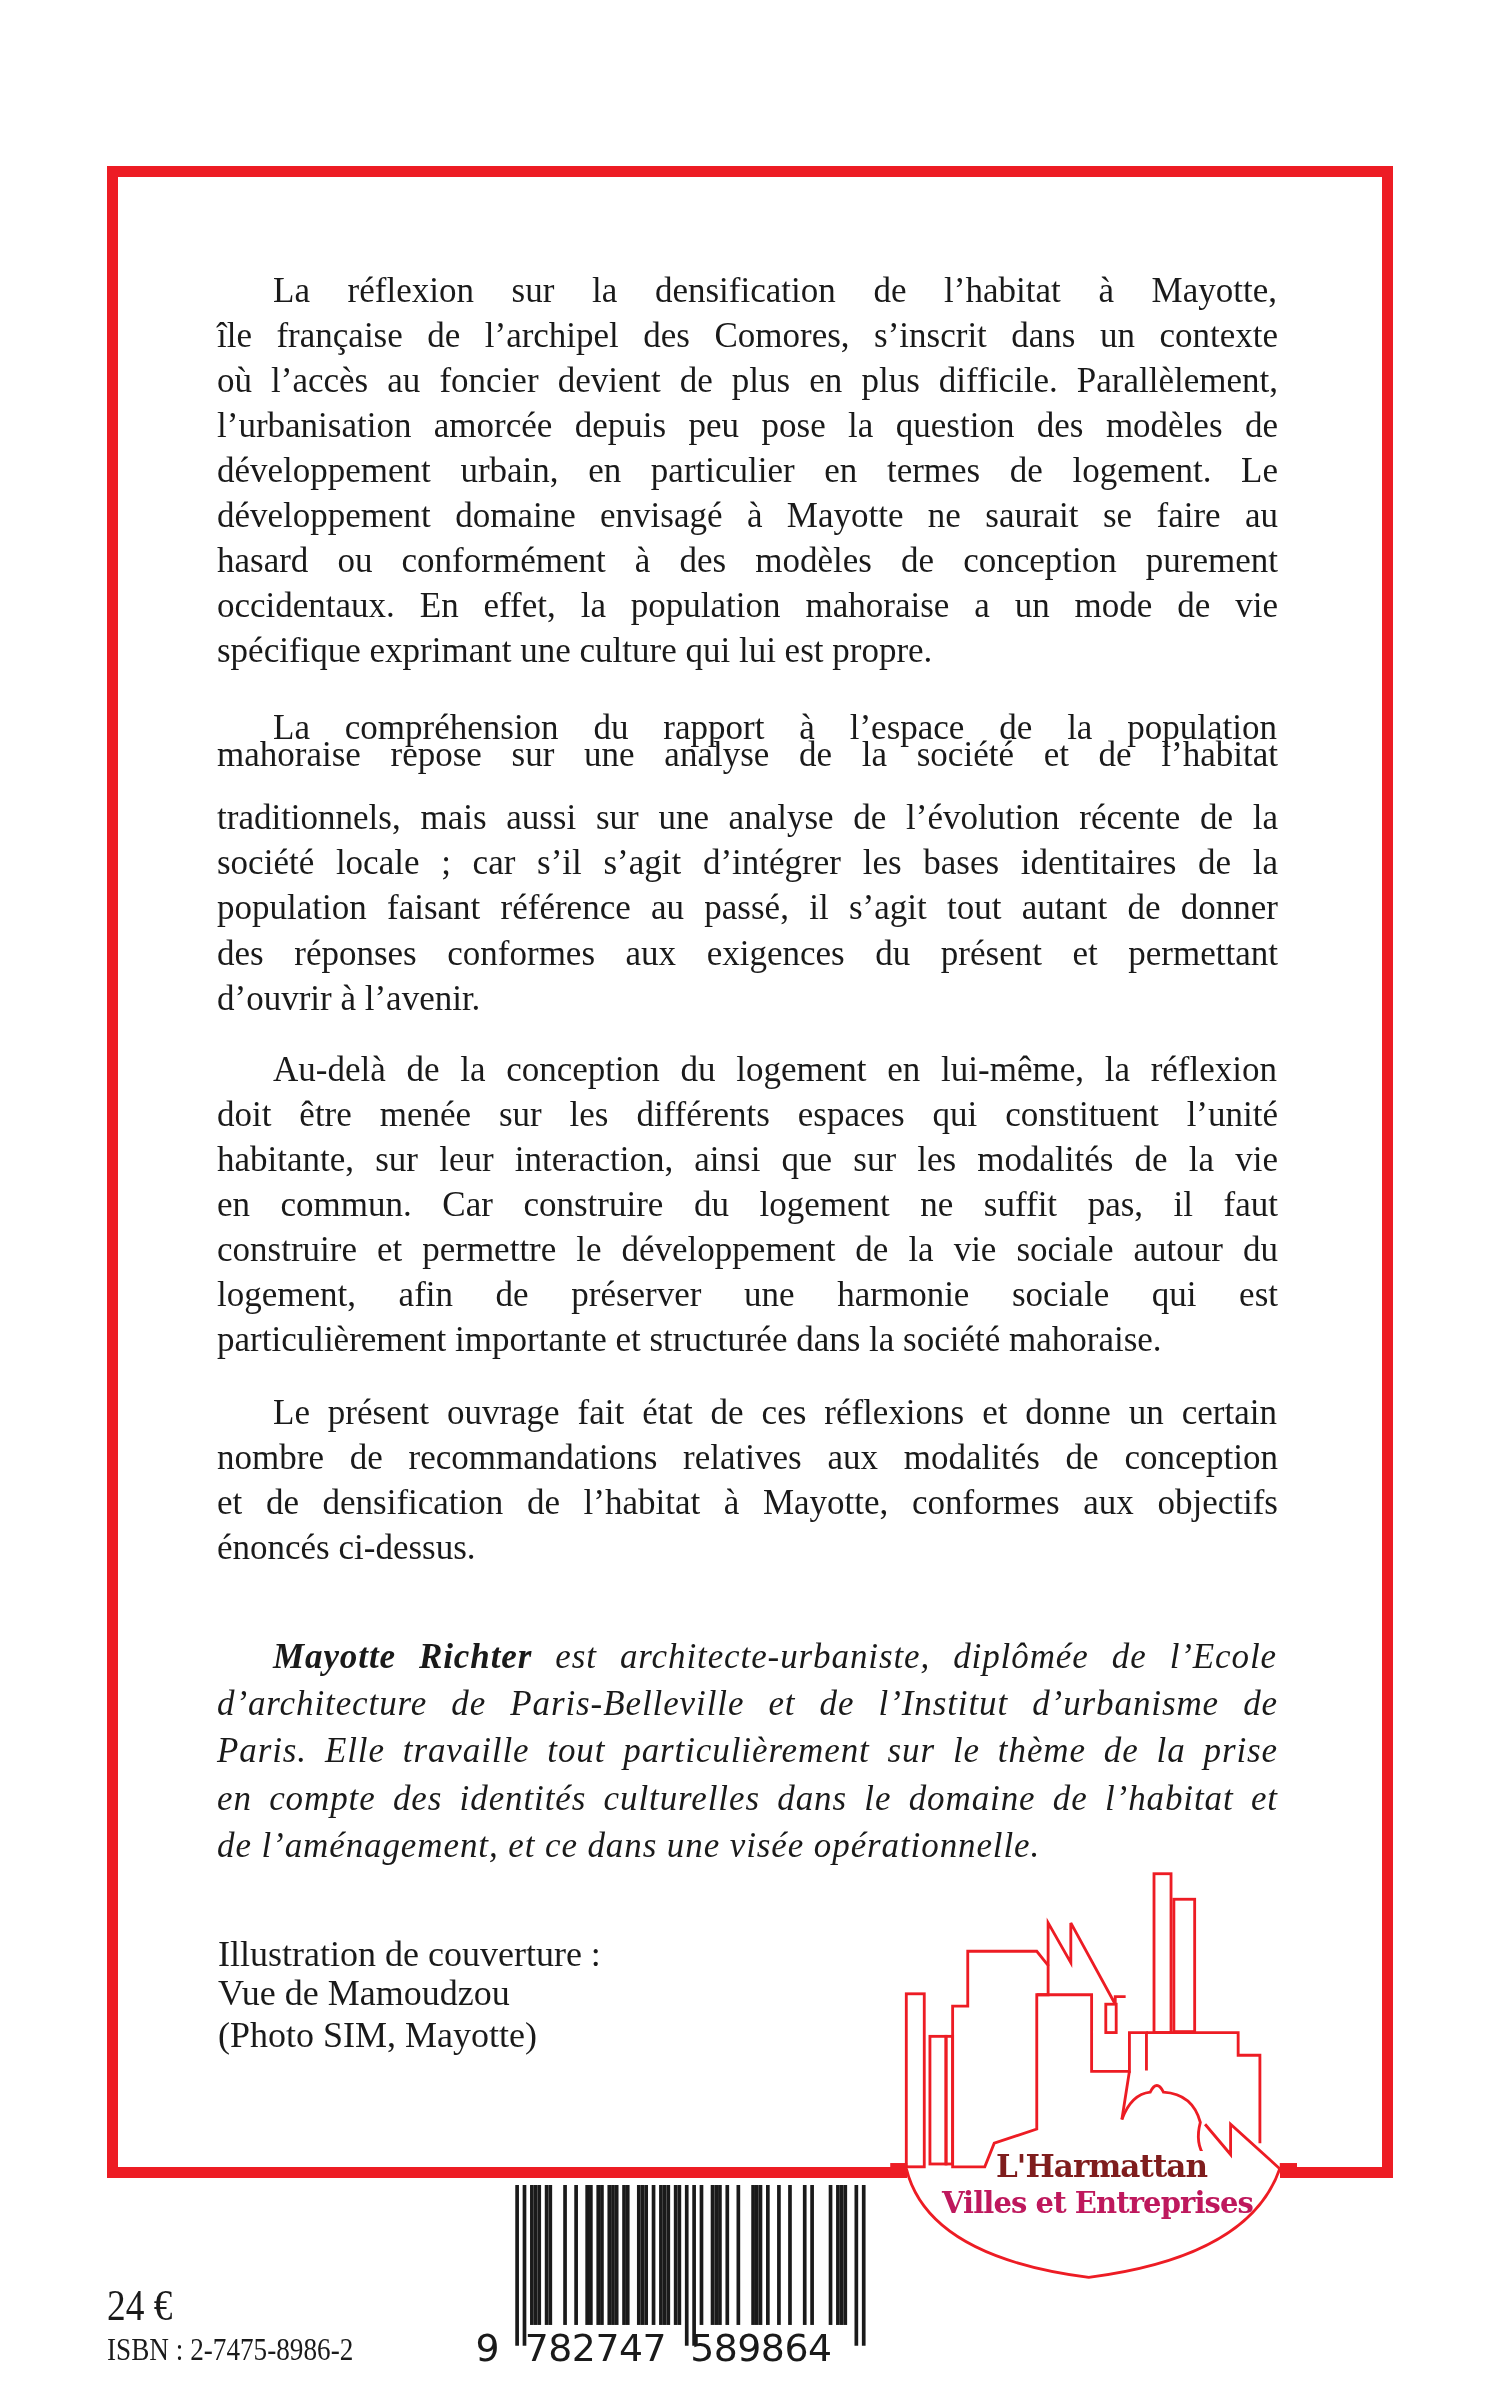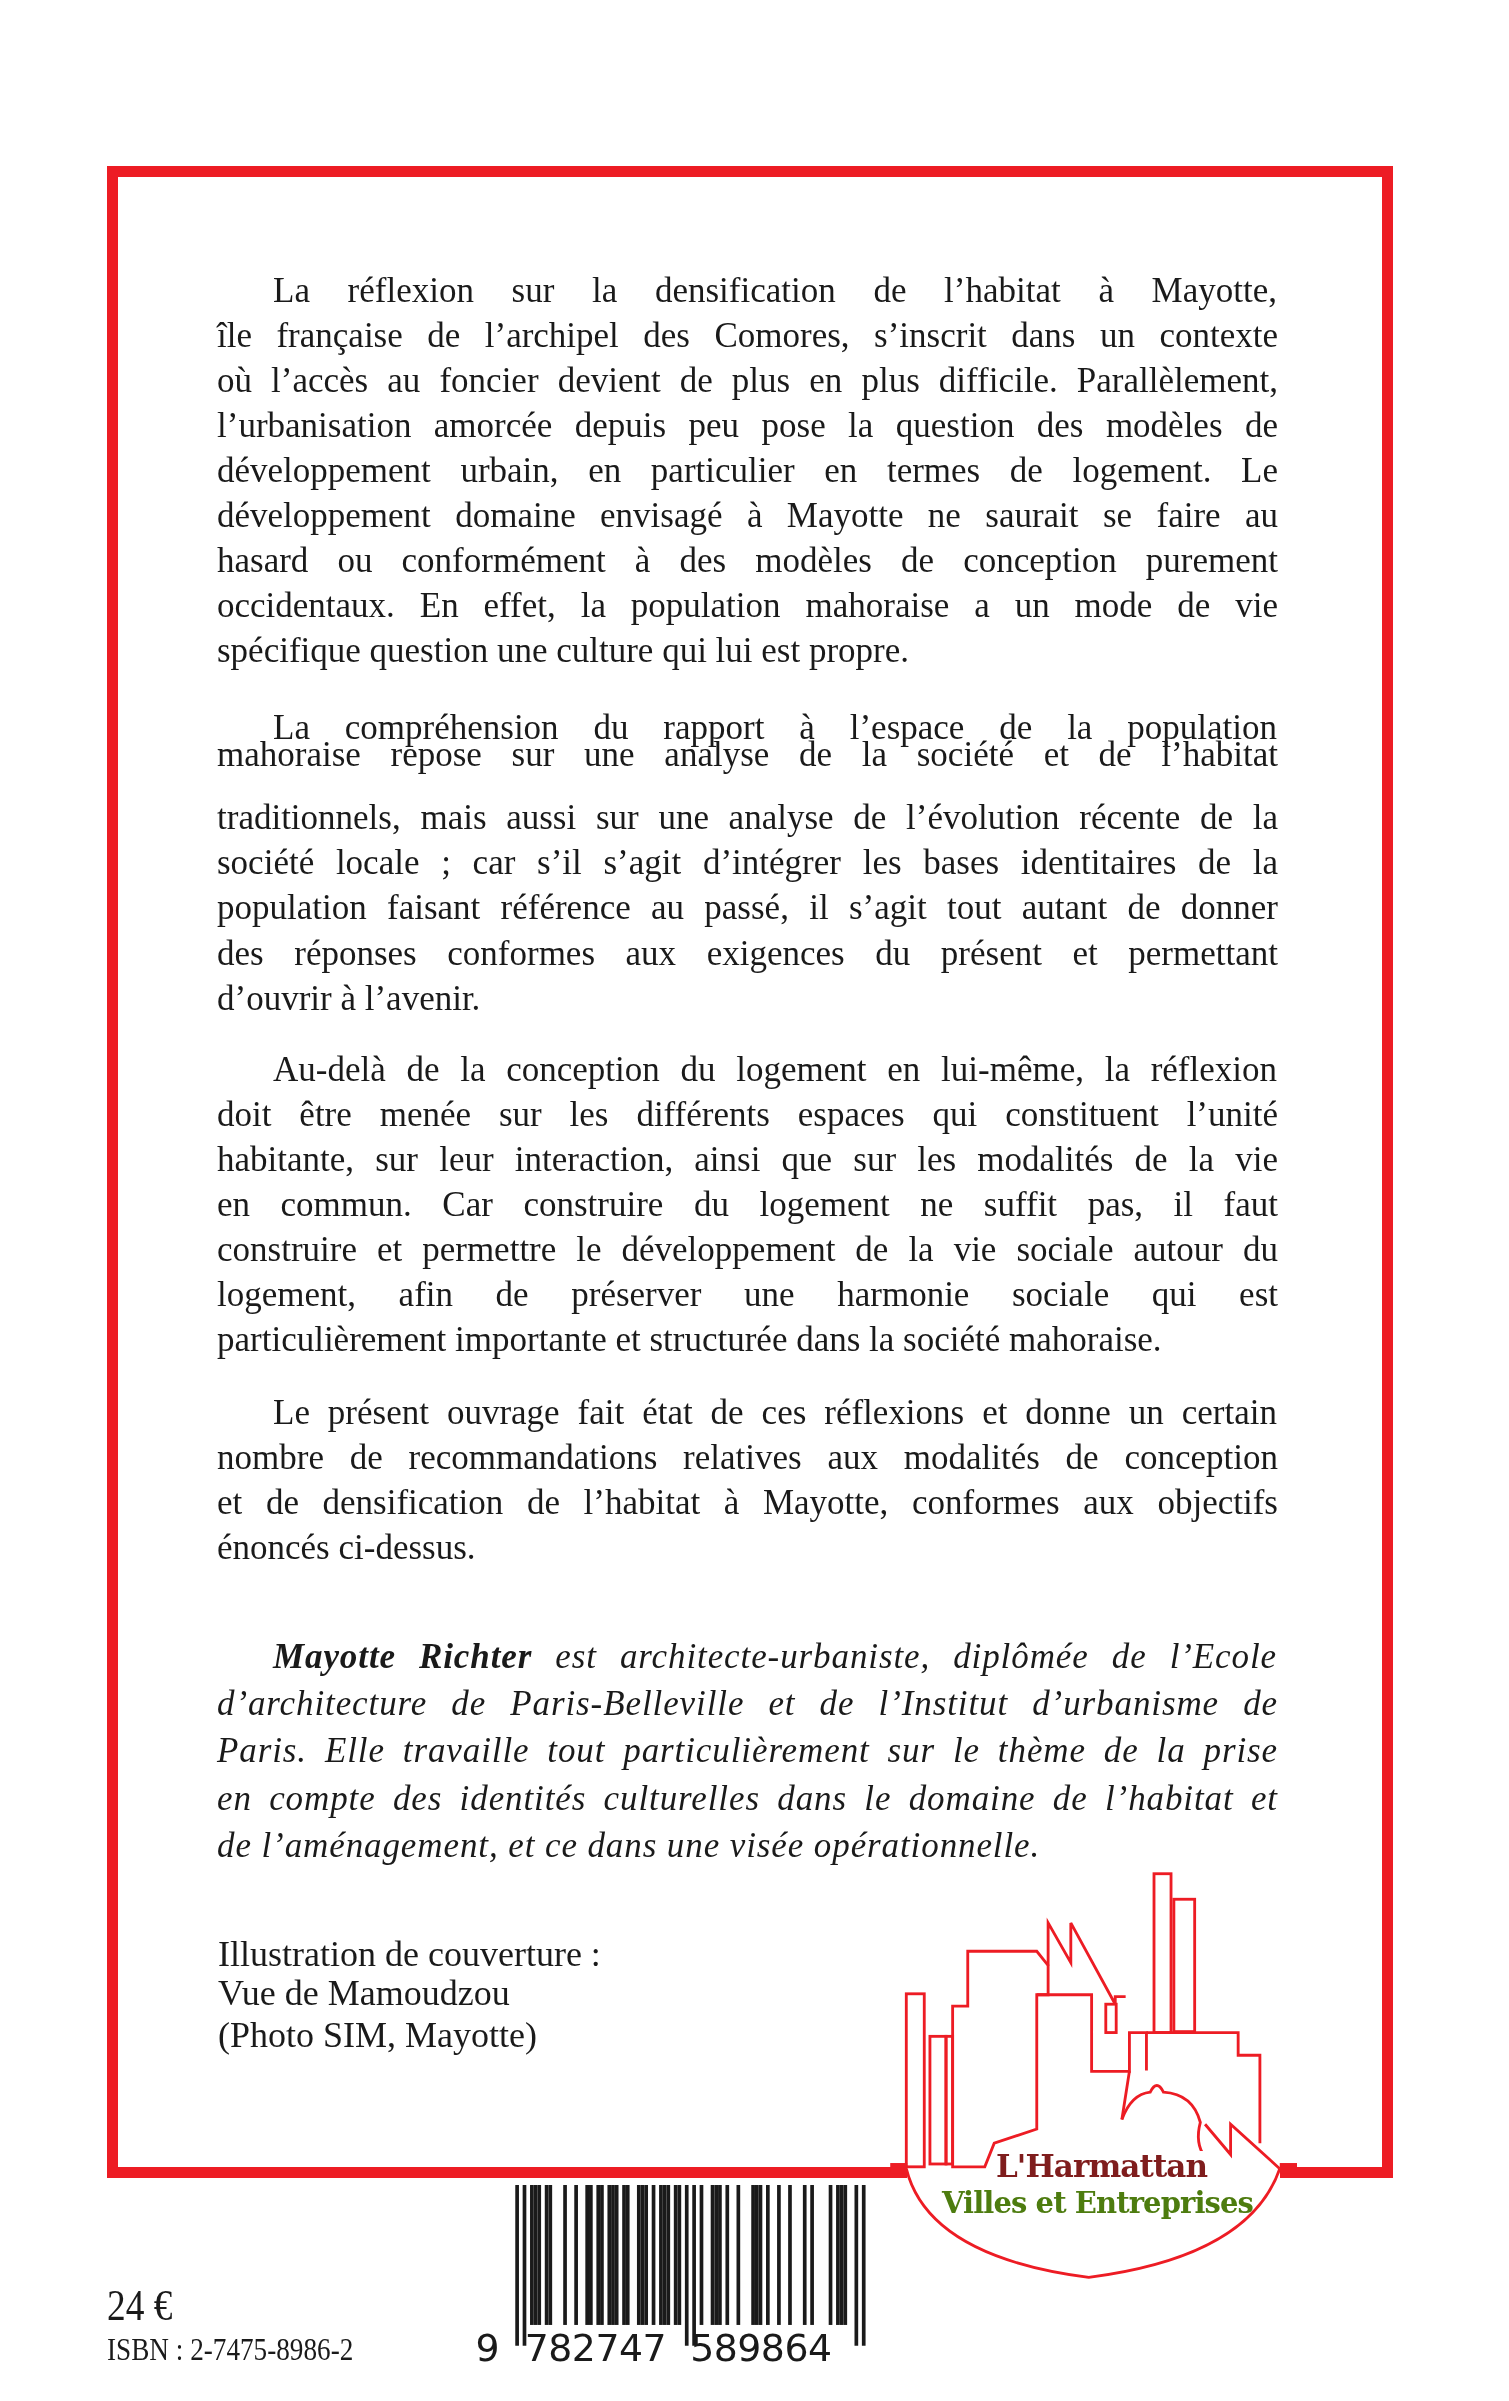--- a/index.html
+++ b/index.html
@@ -12,38 +12,38 @@
   .bio { font-style: italic; font-size: 35px; letter-spacing: 0.9px; }
   .bio b { font-weight: bold; }
   .credit { position: absolute; left: 218px; font-size: 36px; white-space: nowrap; line-height: 1; }
   .price { position: absolute; left: 107px; top: 2284px; font-size: 44px; line-height: 1; white-space: nowrap; }
   .isbn { position: absolute; left: 107px; top: 2333px; font-size: 32px; line-height: 1; white-space: nowrap; }
   .isbn span { display: inline-block; transform: scaleX(0.85); transform-origin: left center; }
   .price span { display: inline-block; transform: scaleX(0.85); transform-origin: left center; }
   .barcode { position: absolute; left: 468px; top: 2181px; width: 416px; height: 199px; }
   .logo { position: absolute; left: 890px; top: 1869px; width: 407px; height: 416px; }
   .logo-title { position: absolute; left: 994px; top: 2151px; font-family: "DejaVu Serif", serif; font-weight: bold; font-size: 31px; letter-spacing: -0.9px; color: #7f1d1d; white-space: nowrap; background: #ffffff; padding: 0 1.9px; line-height: 1; }
-  .logo-sub { position: absolute; left: 942px; top: 2189px; font-family: "DejaVu Serif", serif; font-weight: bold; font-size: 29px; letter-spacing: -0.9px; color: #4d7c0f; white-space: nowrap; line-height: 1; }
+  .logo-sub { position: absolute; left: 942px; top: 2189px; font-family: "DejaVu Serif", serif; font-weight: bold; font-size: 29px; letter-spacing: -0.9px; color: #be185d; white-space: nowrap; line-height: 1; }
 </style>
 </head>
 <body>
 
 <div class="frame"></div>
 <div class="frame-gap"></div>
 
 <div id="summary">
     <div class="line justify indent" style="top: 273px;">La réflexion sur la densification de l’habitat à Mayotte,</div>
     <div class="line justify" style="top: 318px;">île française de l’archipel des Comores, s’inscrit dans un contexte</div>
     <div class="line justify" style="top: 363px;">où l’accès au foncier devient de plus en plus difficile. Parallèlement,</div>
     <div class="line justify" style="top: 408px;">l’urbanisation amorcée depuis peu pose la question des modèles de</div>
     <div class="line justify" style="top: 453px;">développement urbain, en particulier en termes de logement. Le</div>
     <div class="line justify" style="top: 498px;">développement domaine envisagé à Mayotte ne saurait se faire au</div>
     <div class="line justify" style="top: 543px;">hasard ou conformément à des modèles de conception purement</div>
     <div class="line justify" style="top: 588px;">occidentaux. En effet, la population mahoraise a un mode de vie</div>
-    <div class="line" style="top: 633px;">spécifique question une culture qui lui est propre.</div>
+    <div class="line" style="top: 633px;">spécifique exprimant une culture qui lui est propre.</div>
     <div class="line justify indent" style="top: 710px;">La compréhension du rapport à l’espace de la population</div>
     <div class="line justify" style="top: 737px;">mahoraise repose sur une analyse de la société et de l’habitat</div>
     <div class="line justify" style="top: 800px;">traditionnels, mais aussi sur une analyse de l’évolution récente de la</div>
     <div class="line justify" style="top: 845px; font-family: Liberation Serif, serif;">société locale ; car s’il s’agit d’intégrer les bases identitaires de la</div>
     <div class="line justify" style="top: 890px;">population faisant référence au passé, il s’agit tout autant de donner</div>
     <div class="line justify" style="top: 936px;">des réponses conformes aux exigences du présent et permettant</div>
     <div class="line" style="top: 981px;">d’ouvrir à l’avenir.</div>
     <div class="line justify indent" style="top: 1052px;">Au-delà de la conception du logement en lui-même, la réflexion</div>
     <div class="line justify" style="top: 1097px;">doit être menée sur les différents espaces qui constituent l’unité</div>
     <div class="line justify" style="top: 1142px;">habitante, sur leur interaction, ainsi que sur les modalités de la vie</div>

